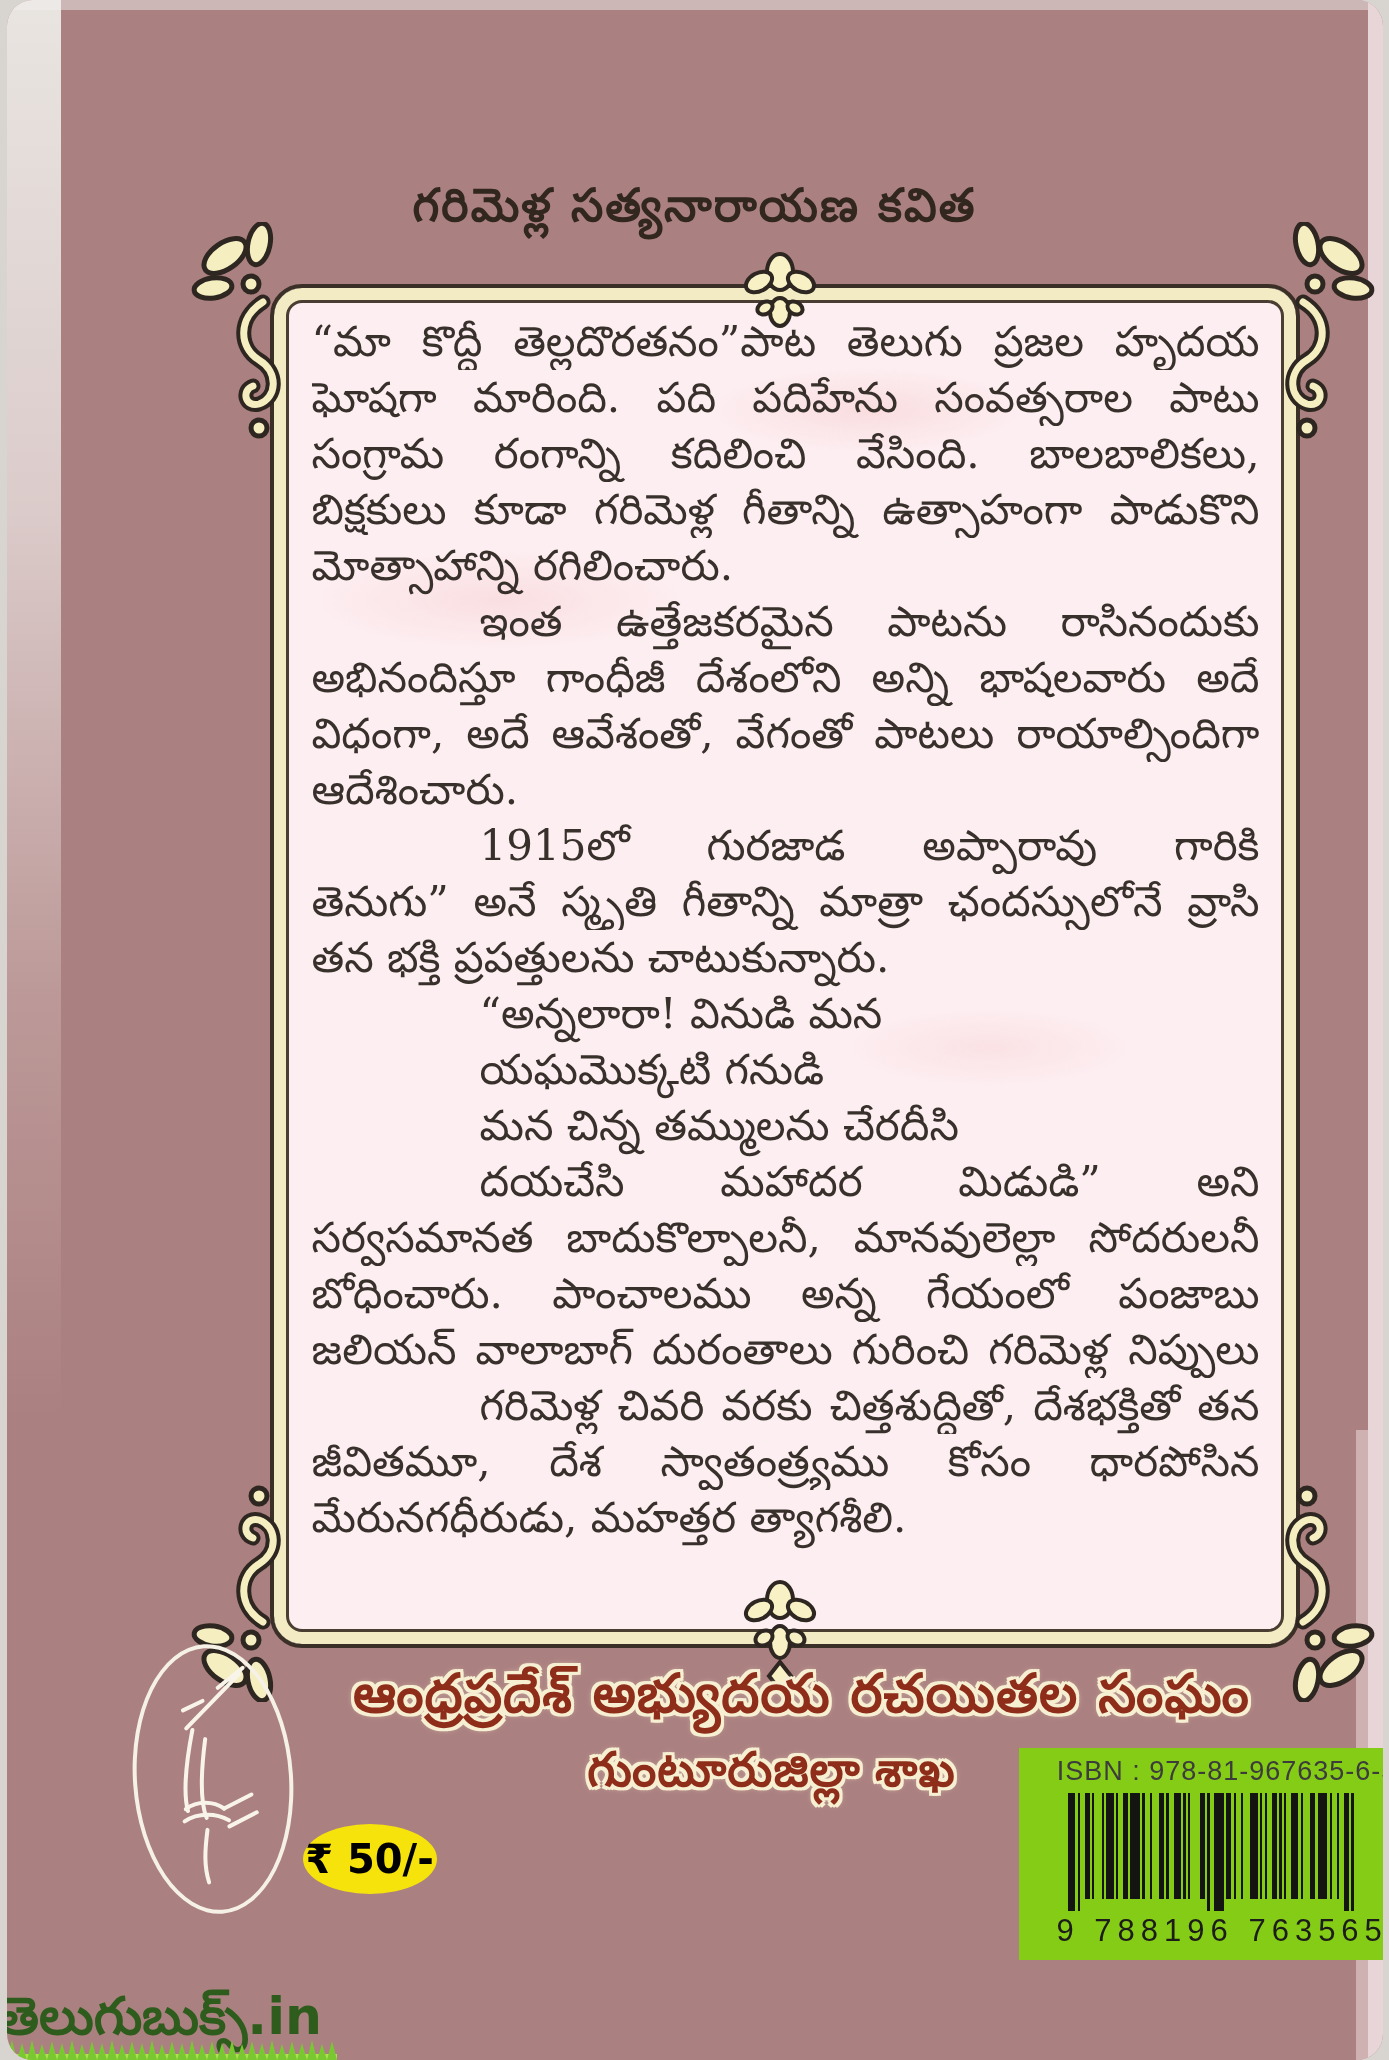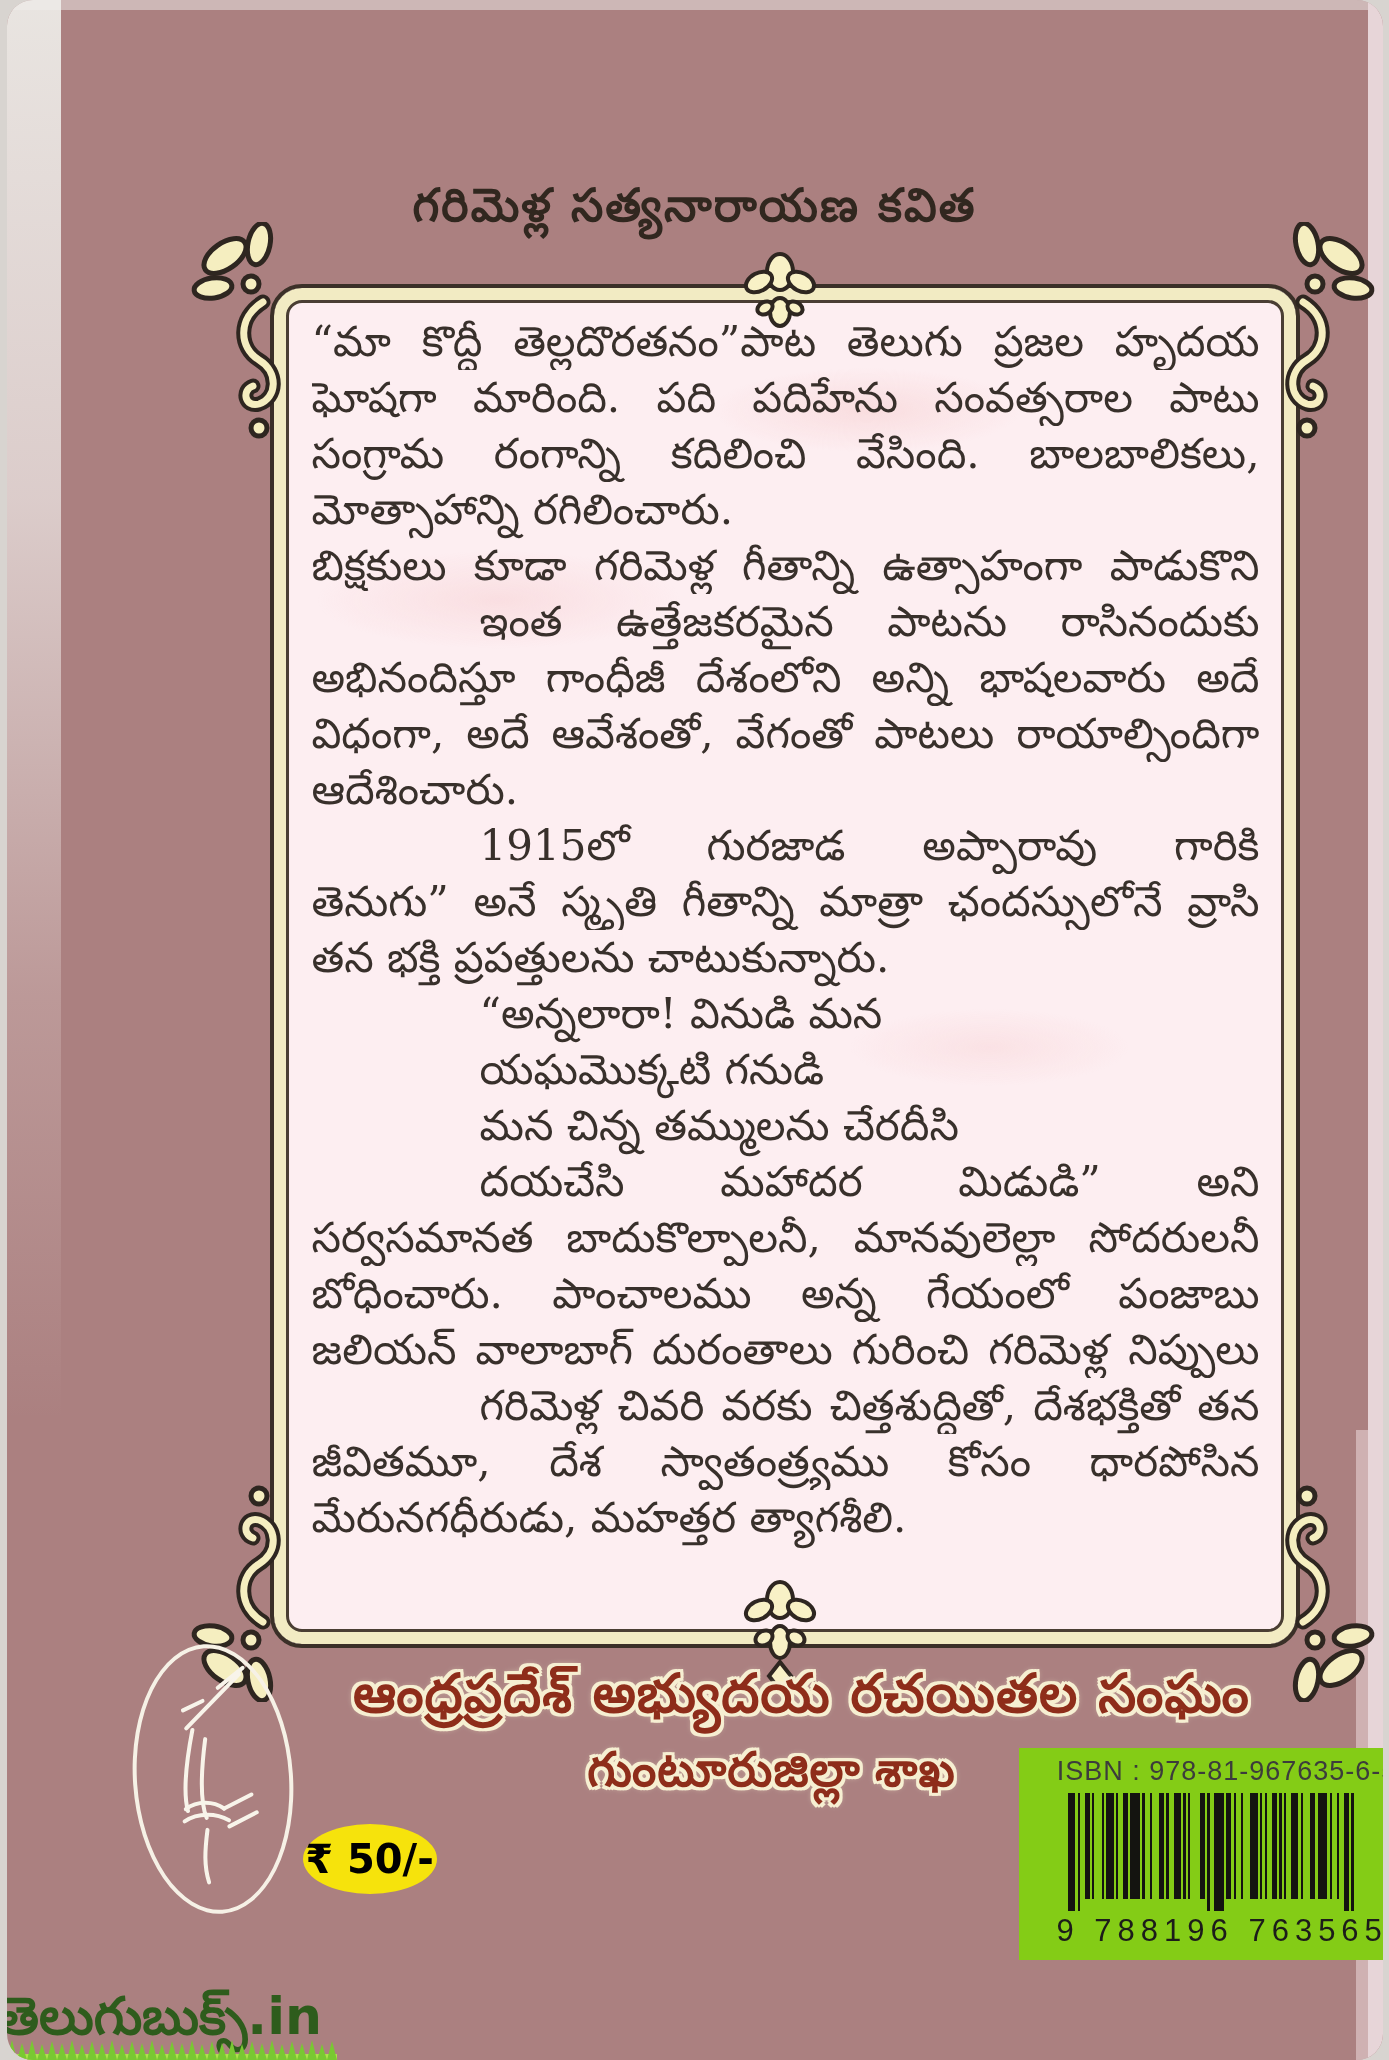--- a/index.html
+++ b/index.html
@@ -78,22 +78,22 @@
   <div class="title">గరిమెళ్ల సత్యనారాయణ కవిత</div>
 
   <div class="frame">
     <div class="frame-stains"></div>
   </div>
 
   <div class="textblock" id="text-lines">
       <div class="line just">“మా కొద్దీ తెల్లదొరతనం”పాట తెలుగు ప్రజల హృదయ భాషగా, జన</div>
       <div class="line just">ఘోషగా మారింది.  పది పదిహేను సంవత్సరాల పాటు స్వాతంత్ర్య</div>
       <div class="line just">సంగ్రామ రంగాన్ని కదిలించి వేసింది. బాలబాలికలు, ప్రచారకులు,</div>
+      <div class="line just">బిక్షకులు కూడా గరిమెళ్ల గీతాన్ని ఉత్సాహంగా పాడుకొని సంగ్రా</div>
       <div class="line">మోత్సాహాన్ని రగిలించారు.</div>
-      <div class="line just">బిక్షకులు కూడా గరిమెళ్ల గీతాన్ని ఉత్సాహంగా పాడుకొని సంగ్రా</div>
       <div class="line ind just">ఇంత ఉత్తేజకరమైన పాటను రాసినందుకు గరిమెళ్లను</div>
       <div class="line just">అభినందిస్తూ గాంధీజీ దేశంలోని అన్ని భాషలవారు అదే బాణీలో అదే</div>
       <div class="line just">విధంగా, అదే ఆవేశంతో, వేగంతో పాటలు రాయాల్సిందిగా</div>
       <div class="line">ఆదేశించారు.</div>
       <div class="line ind just">1915లో గురజాడ అప్పారావు గారికి నివాళులర్పిస్తూ “వాడుక</div>
       <div class="line just">తెనుగు” అనే స్మృతి గీతాన్ని మాత్రా ఛందస్సులోనే వ్రాసి ఆయన పట్ల</div>
       <div class="line">తన భక్తి ప్రపత్తులను చాటుకున్నారు.</div>
       <div class="line ind">“అన్నలారా! వినుడి మన</div>
       <div class="line ind">యఘమొక్కటి గనుడి</div>
       <div class="line ind">మన చిన్న తమ్ములను చేరదీసి</div>

